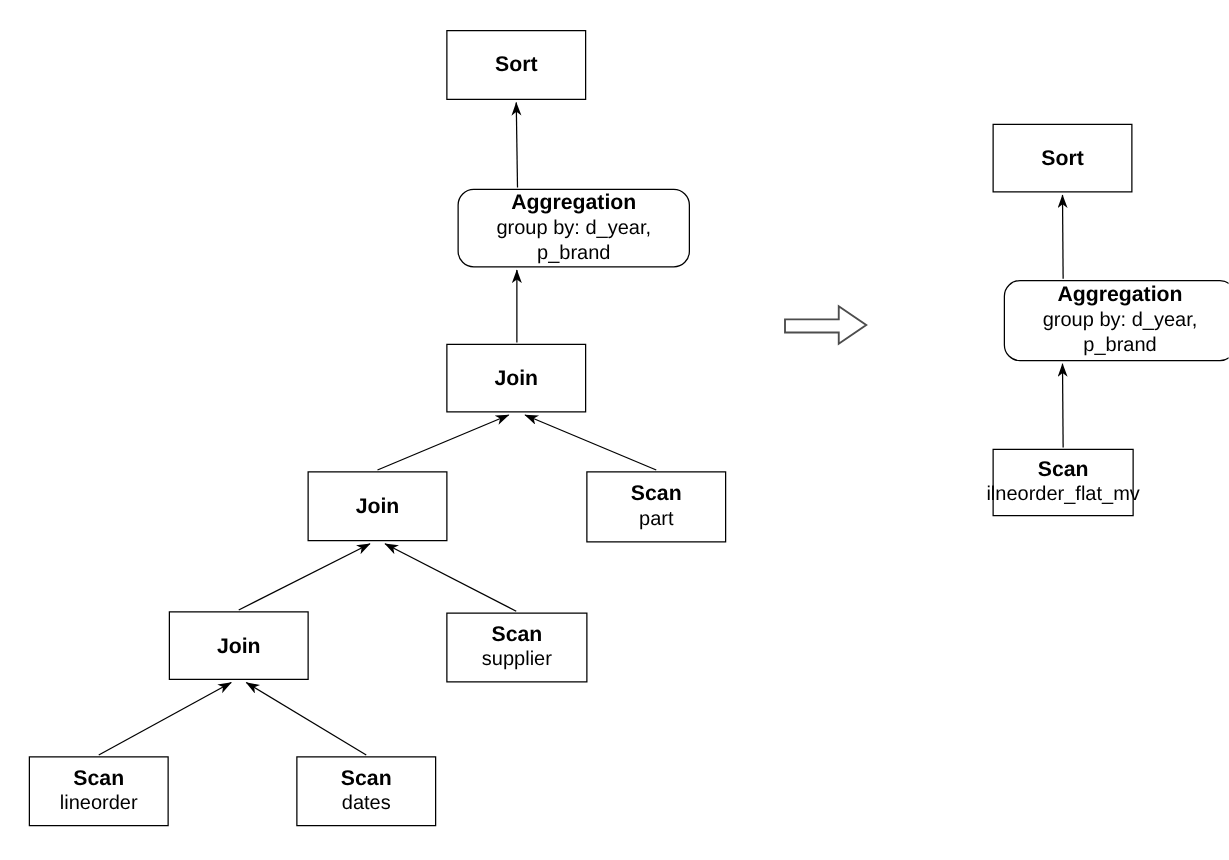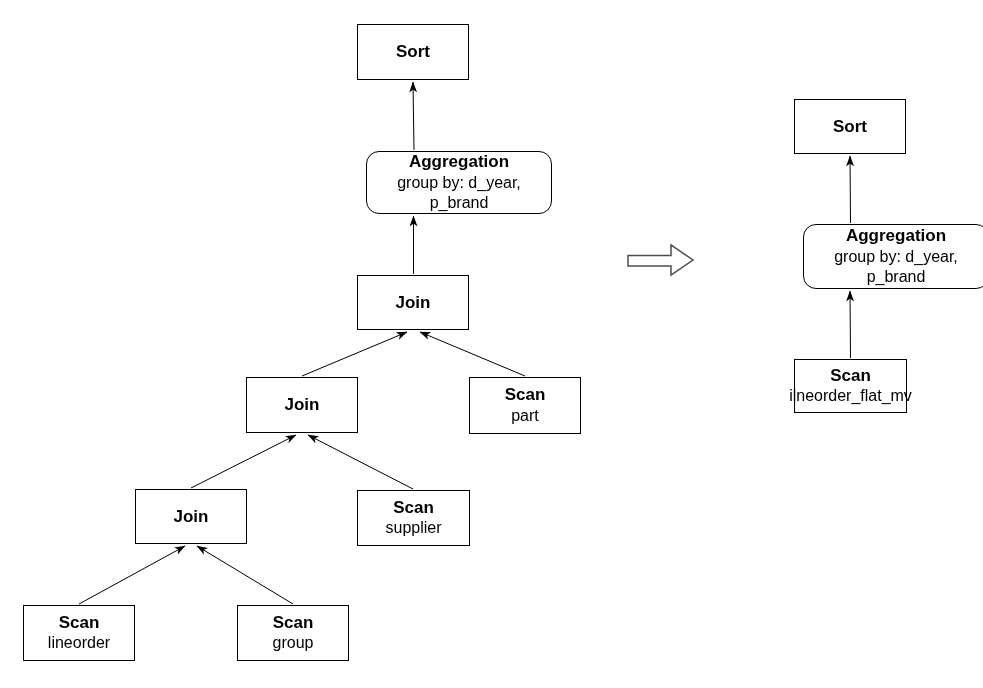--- a/index.html
+++ b/index.html
@@ -110,21 +110,21 @@
     <div class="sublabel">supplier</div>
   </div>
 
   <div class="node" style="left:23px; top:605px; width:112px; height:56px;">
     <div class="label">Scan</div>
     <div class="sublabel">lineorder</div>
   </div>
 
   <div class="node" style="left:237px; top:605px; width:112px; height:56px;">
     <div class="label">Scan</div>
-    <div class="sublabel">group</div>
+    <div class="sublabel">dates</div>
   </div>
 
   <div class="node" style="left:794px; top:99px; width:112px; height:55px;">
     <div class="label">Sort</div>
   </div>
 
   <div class="node rounded" style="left:758px; top:224px; width:186px; height:65px;">
     <div class="label">Aggregation</div>
     <div class="sublabel">group by: d_year, p_brand</div>
   </div>

